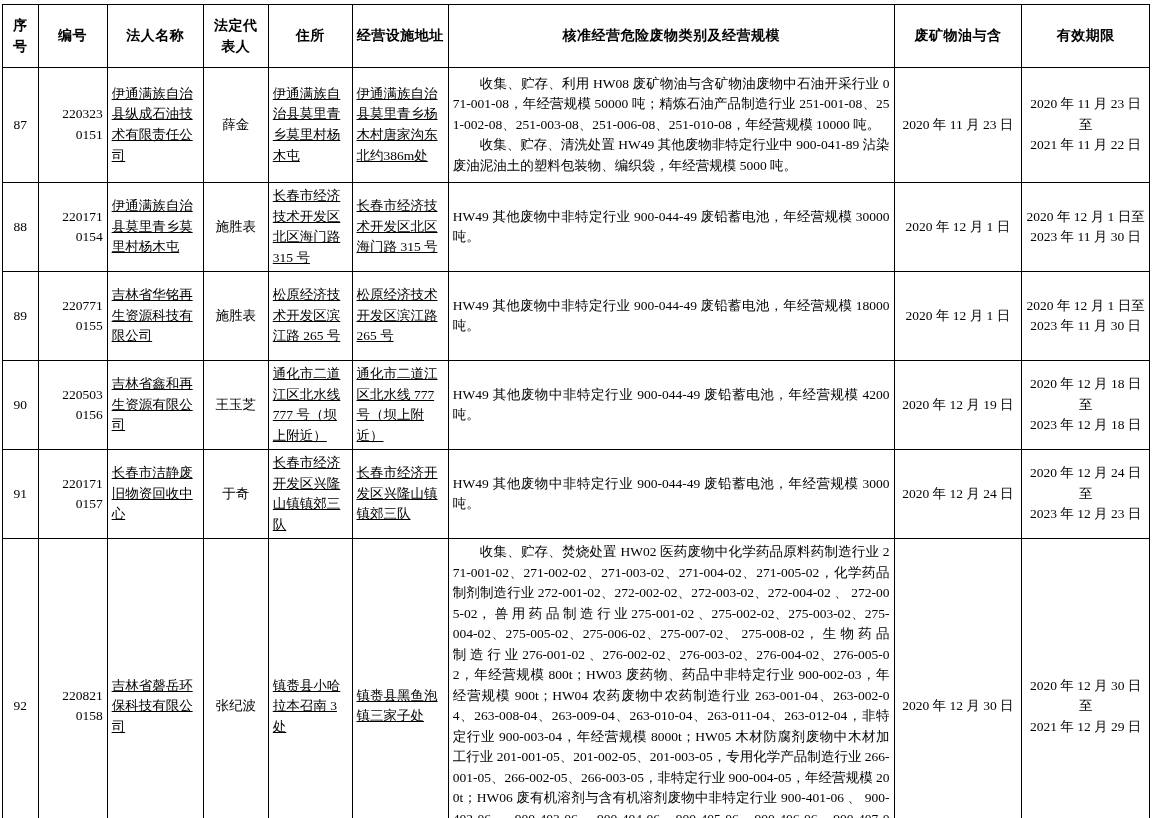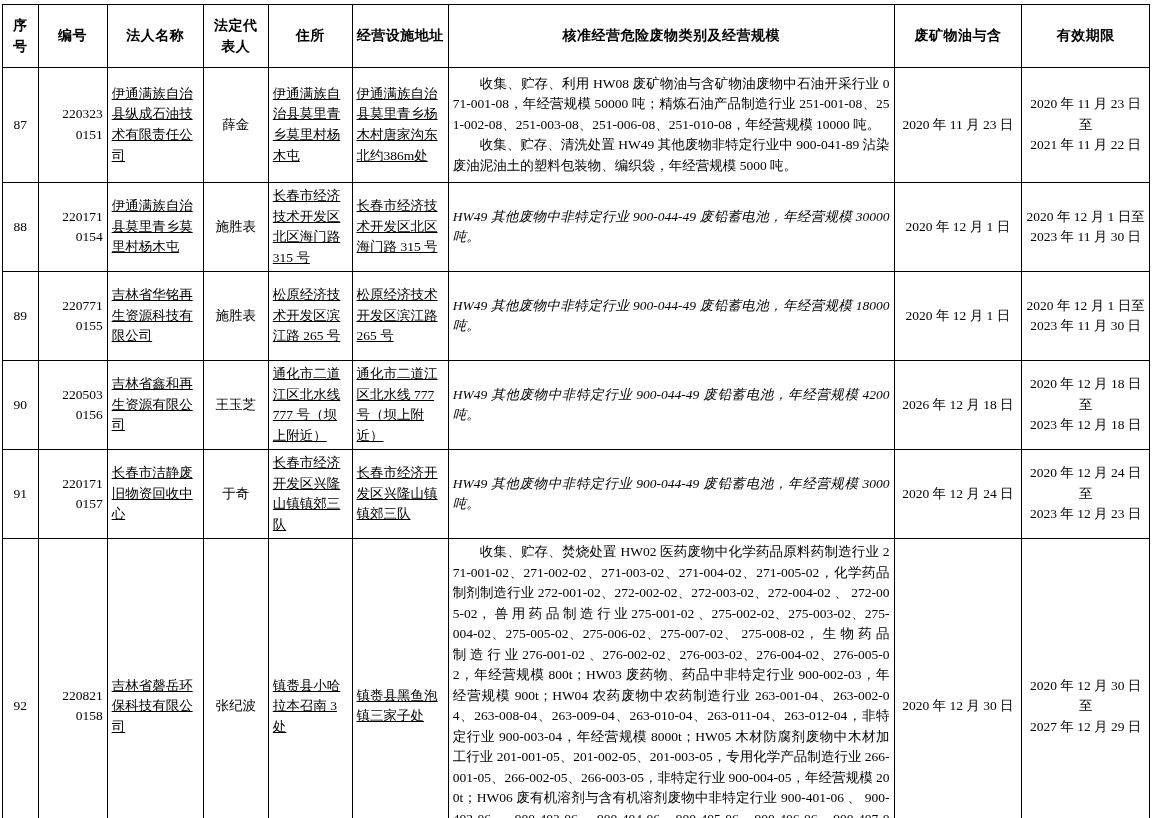--- a/index.html
+++ b/index.html
@@ -68,21 +68,20 @@
     text-align: justify;
     text-justify: inter-ideograph;
     padding: 4px 8px;
   }
   td.scope .ind {
     text-indent: 2em;
     display: block;
   }
   td.scope .flat {
     display: block;
-    font-style: italic;
   }
   .row-87 td { height: 108px; }
   .row-88 td, .row-89 td, .row-90 td, .row-91 td { height: 82px; }
   .row-92 td { height: 190px; }
   .code-line { display: block; text-align: right; }
   .valid-line { display: block; text-align: center; }
   .clip-bottom {
     overflow: hidden;
   }
 </style>
@@ -184,21 +183,21 @@
           <span class="code-line">220503</span>
           <span class="code-line">0156</span>
         </td>
         <td class="name">吉林省鑫和再生资源有限公司</td>
         <td class="rep">王玉芝</td>
         <td class="addr">通化市二道江区北水线 777 号（坝上附近）</td>
         <td class="site">通化市二道江区北水线 777 号（坝上附近）</td>
         <td class="scope">
           <span class="flat">HW49 其他废物中非特定行业 900-044-49 废铅蓄电池，年经营规模 4200 吨。</span>
         </td>
-        <td class="issue">2026 年 12 月 18 日</td>
+        <td class="issue">2020 年 12 月 19 日</td>
         <td class="valid">
           <span class="valid-line">2020 年 12 月 18 日至</span>
           <span class="valid-line">2023 年 12 月 18 日</span>
         </td>
       </tr>
 
       <tr class="row-91">
         <td class="seq">91</td>
         <td class="code">
           <span class="code-line">220171</span>
@@ -227,19 +226,19 @@
         <td class="name">吉林省磬岳环保科技有限公司</td>
         <td class="rep">张纪波</td>
         <td class="addr">镇赉县小哈拉本召南 3 处</td>
         <td class="site">镇赉县黑鱼泡镇三家子处</td>
         <td class="scope">
           <span class="ind">收集、贮存、焚烧处置 HW02 医药废物中化学药品原料药制造行业 271-001-02、271-002-02、271-003-02、271-004-02、271-005-02，化学药品制剂制造行业 272-001-02、272-002-02、272-003-02、272-004-02 、 272-005-02， 兽 用 药 品 制 造 行 业 275-001-02 、275-002-02、275-003-02、275-004-02、275-005-02、275-006-02、275-007-02、 275-008-02， 生 物 药 品 制 造 行 业 276-001-02 、276-002-02、276-003-02、276-004-02、276-005-02，年经营规模 800t；HW03 废药物、药品中非特定行业 900-002-03，年经营规模 900t；HW04 农药废物中农药制造行业 263-001-04、263-002-04、263-008-04、263-009-04、263-010-04、263-011-04、263-012-04，非特定行业 900-003-04，年经营规模 8000t；HW05 木材防腐剂废物中木材加工行业 201-001-05、201-002-05、201-003-05，专用化学产品制造行业 266-001-05、266-002-05、266-003-05，非特定行业 900-004-05，年经营规模 200t；HW06 废有机溶剂与含有机溶剂废物中非特定行业 900-401-06 、 900-402-06 、 900-403-06 、900-404-06、900-405-06、900-406-06、900-407-06、900-408-06、900-409-06、900-410-06，年经营规模 2000t；HW08 废矿物油与含</span>
         </td>
         <td class="issue">2020 年 12 月 30 日</td>
         <td class="valid">
           <span class="valid-line">2020 年 12 月 30 日至</span>
-          <span class="valid-line">2027 年 12 月 29 日</span>
+          <span class="valid-line">2021 年 12 月 29 日</span>
         </td>
       </tr>
 
     </tbody>
   </table>
 </div>
 
 </body></html>

